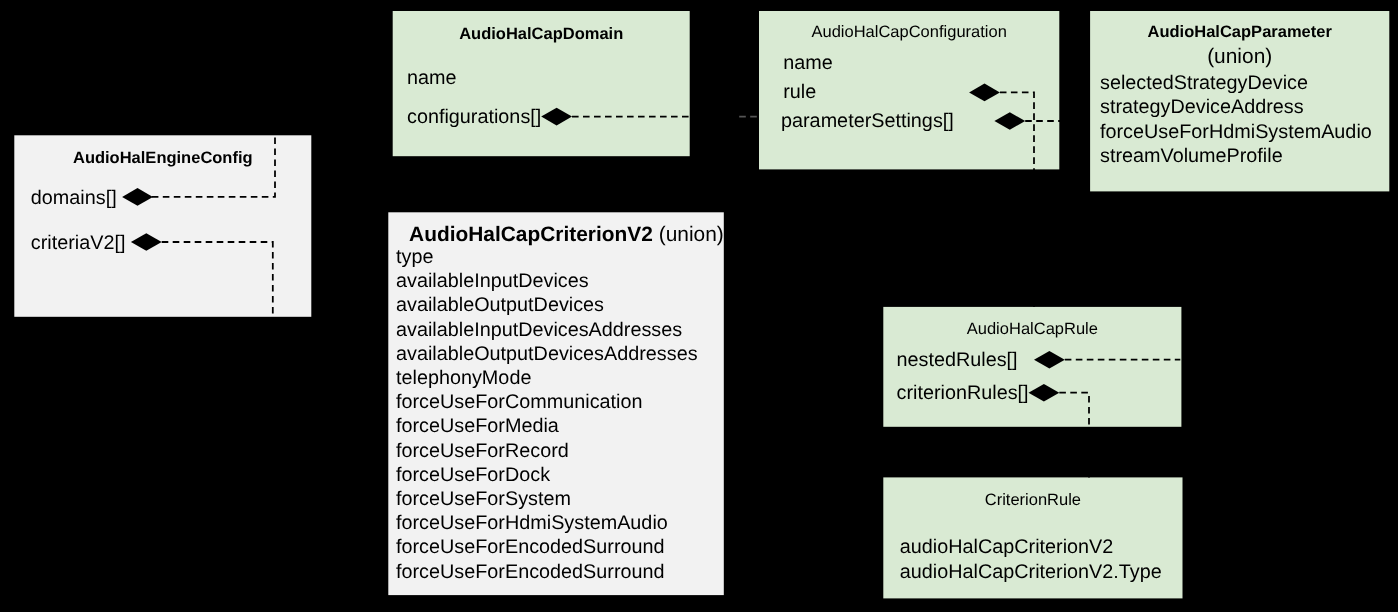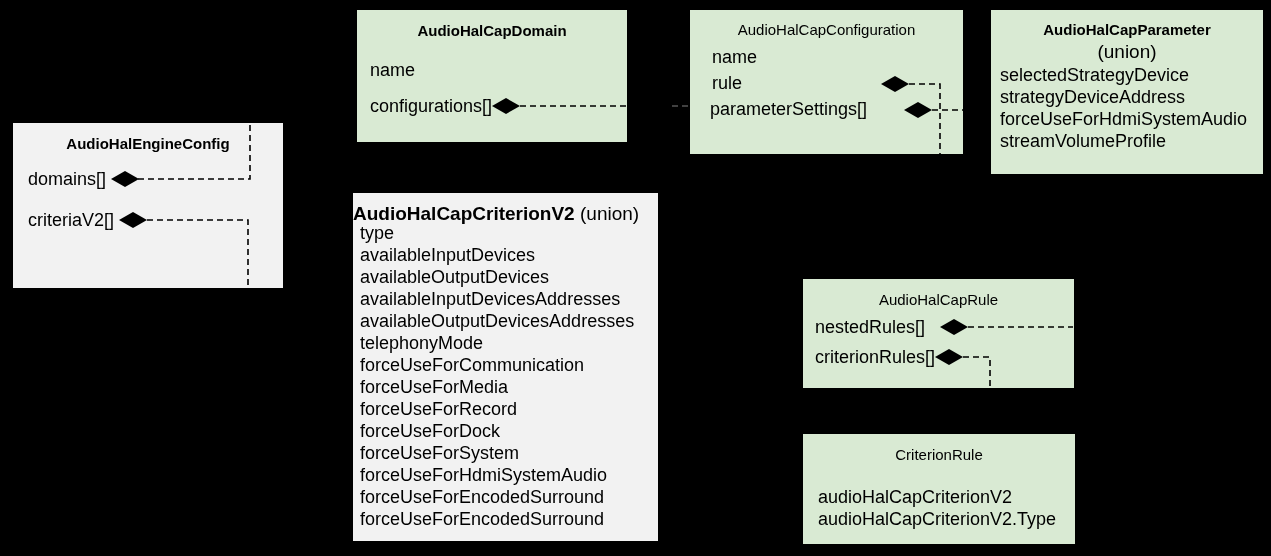--- a/index.html
+++ b/index.html
@@ -37,21 +37,21 @@
     left: 0;
     width: 100%;
     text-align: center;
     font-size: 19px;
     line-height: 22px;
     font-weight: normal;
   }
   .title-inline {
     position: absolute;
     width: 100%;
-    text-align: left;
+    text-align: right;
     font-size: 19px;
     line-height: 22px;
     white-space: nowrap;
   }
   .title-inline .t-bold { font-weight: bold; }
   .title-inline .t-reg  { font-weight: normal; }
   .field {
     position: absolute;
     font-size: 18px;
     line-height: 22px;

